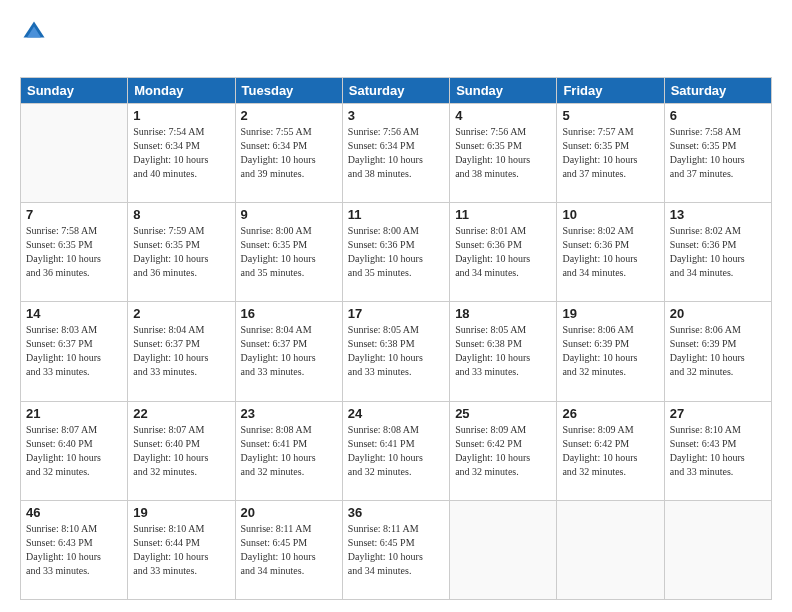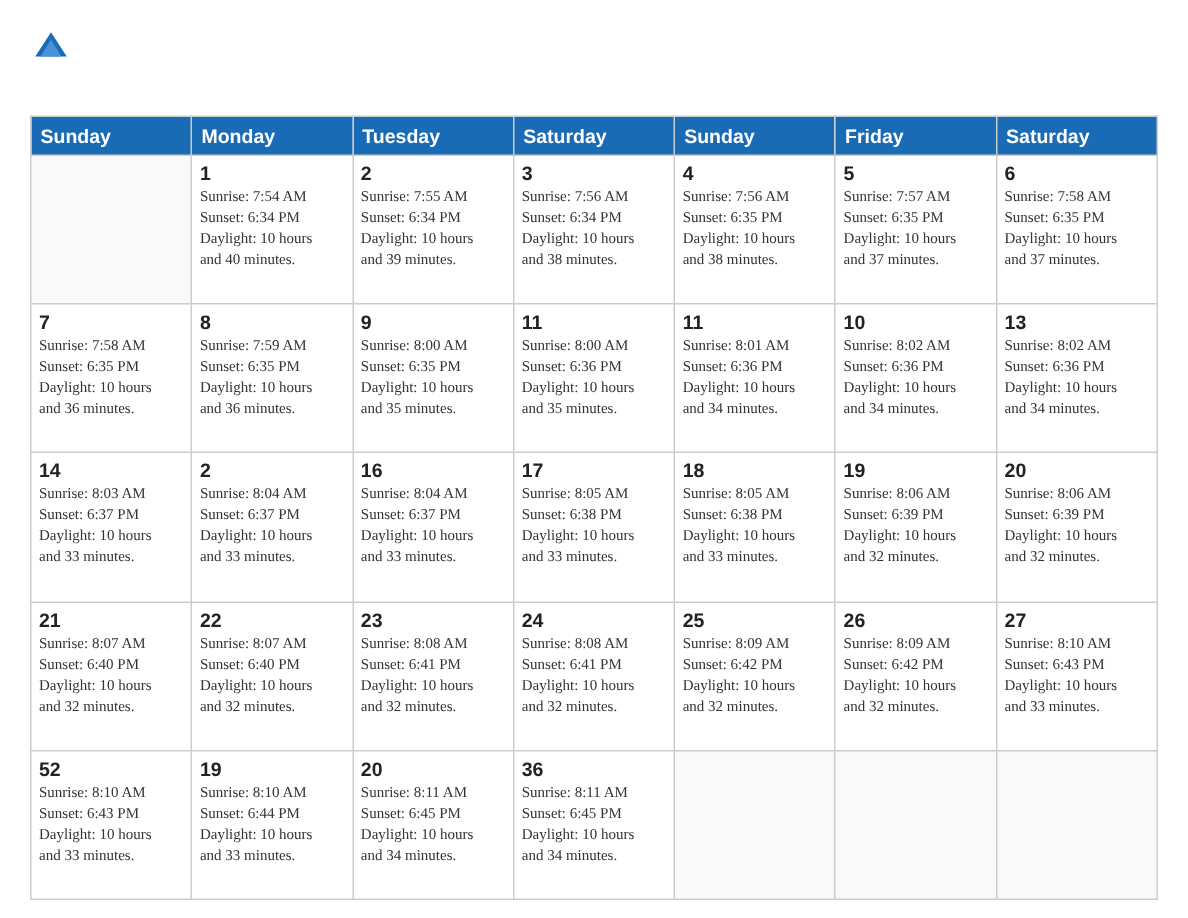--- a/index.html
+++ b/index.html
@@ -251,21 +251,21 @@
             <span class="day-num">26</span>
             <div class="cell-text">Sunrise: 8:09 AM<br>Sunset: 6:42 PM<br>Daylight: 10 hours<br>and 32 minutes.</div>
           </td>
           <td>
             <span class="day-num">27</span>
             <div class="cell-text">Sunrise: 8:10 AM<br>Sunset: 6:43 PM<br>Daylight: 10 hours<br>and 33 minutes.</div>
           </td>
         </tr>
         <tr>
           <td>
-            <span class="day-num">52</span>
+            <span class="day-num">46</span>
             <div class="cell-text">Sunrise: 8:10 AM<br>Sunset: 6:43 PM<br>Daylight: 10 hours<br>and 33 minutes.</div>
           </td>
           <td>
             <span class="day-num">19</span>
             <div class="cell-text">Sunrise: 8:10 AM<br>Sunset: 6:44 PM<br>Daylight: 10 hours<br>and 33 minutes.</div>
           </td>
           <td>
             <span class="day-num">20</span>
             <div class="cell-text">Sunrise: 8:11 AM<br>Sunset: 6:45 PM<br>Daylight: 10 hours<br>and 34 minutes.</div>
           </td>

